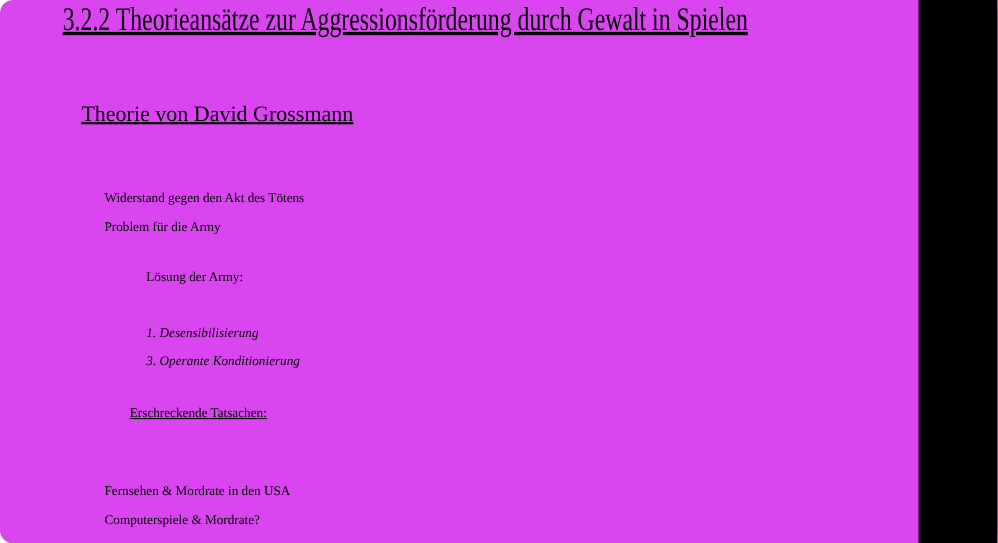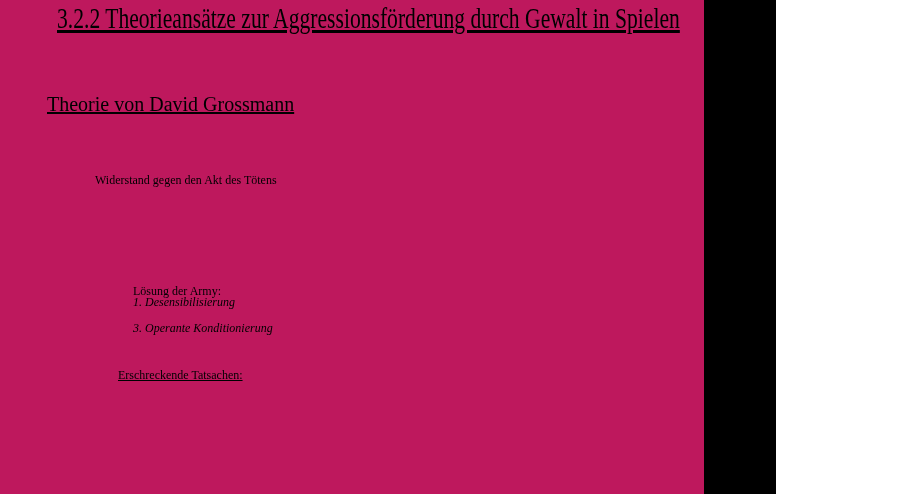--- a/index.html
+++ b/index.html
@@ -5,51 +5,52 @@
   html, body {
     margin: 0;
     padding: 0;
     width: 907px;
     height: 494px;
     overflow: hidden;
     background: #ffffff;
   }
   .page {
     position: relative;
-    width: 776px;
+    width: 907px;
     height: 494px;
-    background: #be185d;
+    background: #d946ef;
     font-family: "Liberation Serif", "DejaVu Serif", serif;
     color: #000000;
+    border-radius: 12px;
   }
   .abs { position: absolute; white-space: nowrap; }
   .title {
     left: 57px;
     top: 1px;
     font-size: 30px;
     line-height: 33px;
     text-decoration: underline;
     transform: scaleX(0.72);
     transform-origin: 0 0;
   }
   .subtitle {
-    left: 47px;
+    left: 74px;
     top: 93px;
     font-size: 20px;
     line-height: 23px;
     text-decoration: underline;
   }
   .body-block {
     font-size: 12px;
     line-height: 26px;
   }
   .indent-1 { left: 95px; }
   .indent-2 { left: 133px; }
   .blk-resistance { top: 167px; }
-  .blk-solution   { top: 238px; margin-top: 40px; }
+  .blk-solution   { top: 238px; }
   .blk-list       { top: 289px; font-style: italic; }
   .blk-facts      { top: 362px; margin-left: 23px; }
   .blk-media      { top: 433px; }
   .underlined { text-decoration: underline; }
   .side-bar {
     position: absolute;
     top: 0;
     right: 0;
     width: 72px;
     height: 494px;
@@ -60,31 +61,36 @@
 <body>
 
 <div class="page">
 
   <h1 class="abs title" style="margin:0; font-weight:normal;">3.2.2 Theorieansätze zur Aggressionsförderung durch Gewalt in Spielen</h1>
 
   <h2 class="abs subtitle" style="margin:0; font-weight:normal;">Theorie von David Grossmann</h2>
 
   <div class="abs body-block indent-1 blk-resistance">
     <div>Widerstand gegen den Akt des Tötens</div>
+    <div>Problem für die Army</div>
   </div>
 
   <div class="abs body-block indent-2 blk-solution">
     <div>Lösung der Army:</div>
   </div>
 
   <div class="abs body-block indent-2 blk-list">
     <div>1. Desensibilisierung</div>
     <div>3. Operante Konditionierung</div>
   </div>
 
   <div class="abs body-block indent-1 blk-facts">
     <div class="underlined">Erschreckende Tatsachen:</div>
   </div>
 
+  <div class="abs body-block indent-1 blk-media">
+    <div>Fernsehen &amp; Mordrate in den USA</div>
+    <div>Computerspiele &amp; Mordrate?</div>
+  </div>
 
   <div class="side-bar"></div>
 
 </div>
 
 </body></html>

